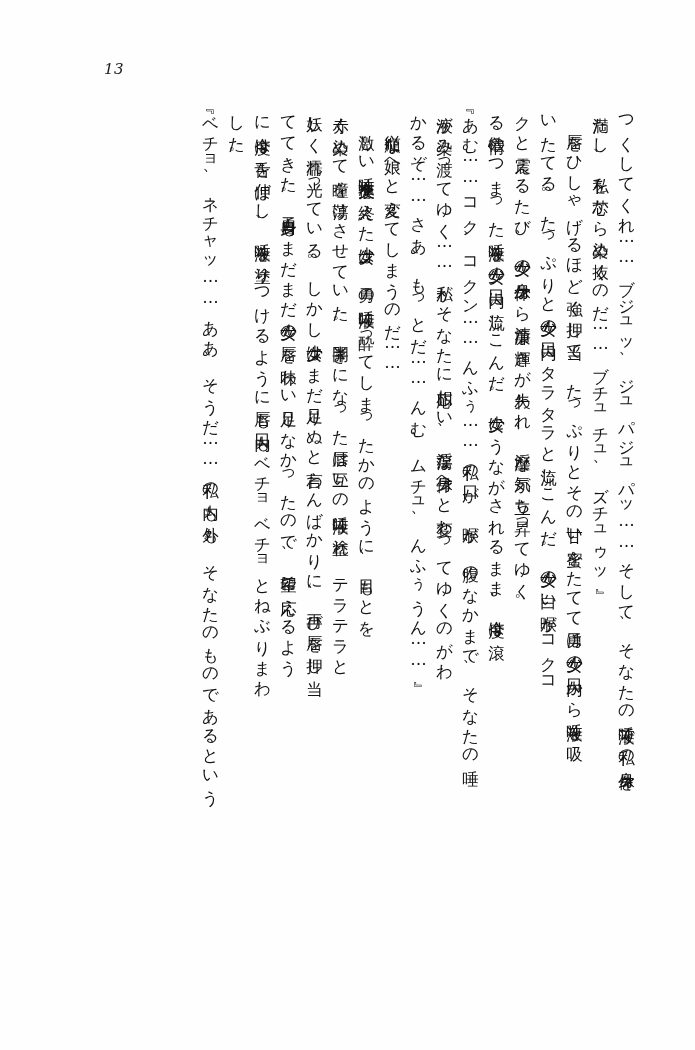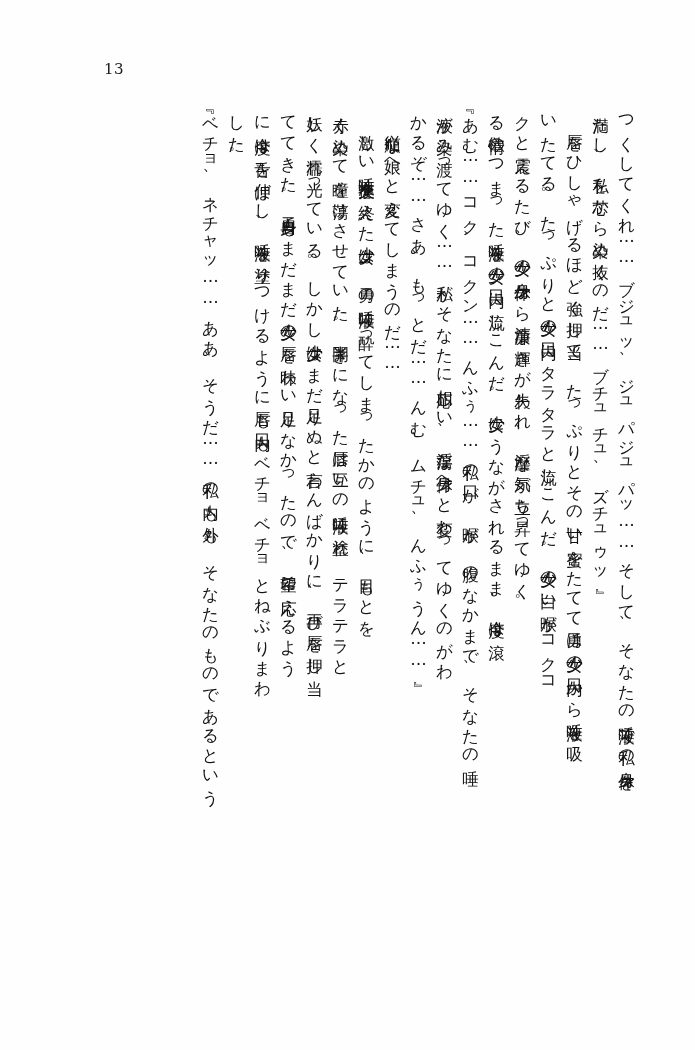--- a/index.html
+++ b/index.html
@@ -22,20 +22,21 @@
     background: #fefefe;
   }
 
   
   #page-number {
     position: absolute;
     left: 104px;
     top: 60px;
     font-size: 15px;
     font-family: "DejaVu Serif", "Liberation Serif", serif;
+    font-style: italic;
     color: #1a1a1a;
     letter-spacing: 0.5px;
   }
 
   
   #text-block {
     position: absolute;
     left: 60px;
     top: 104px;
     width: 575px;

